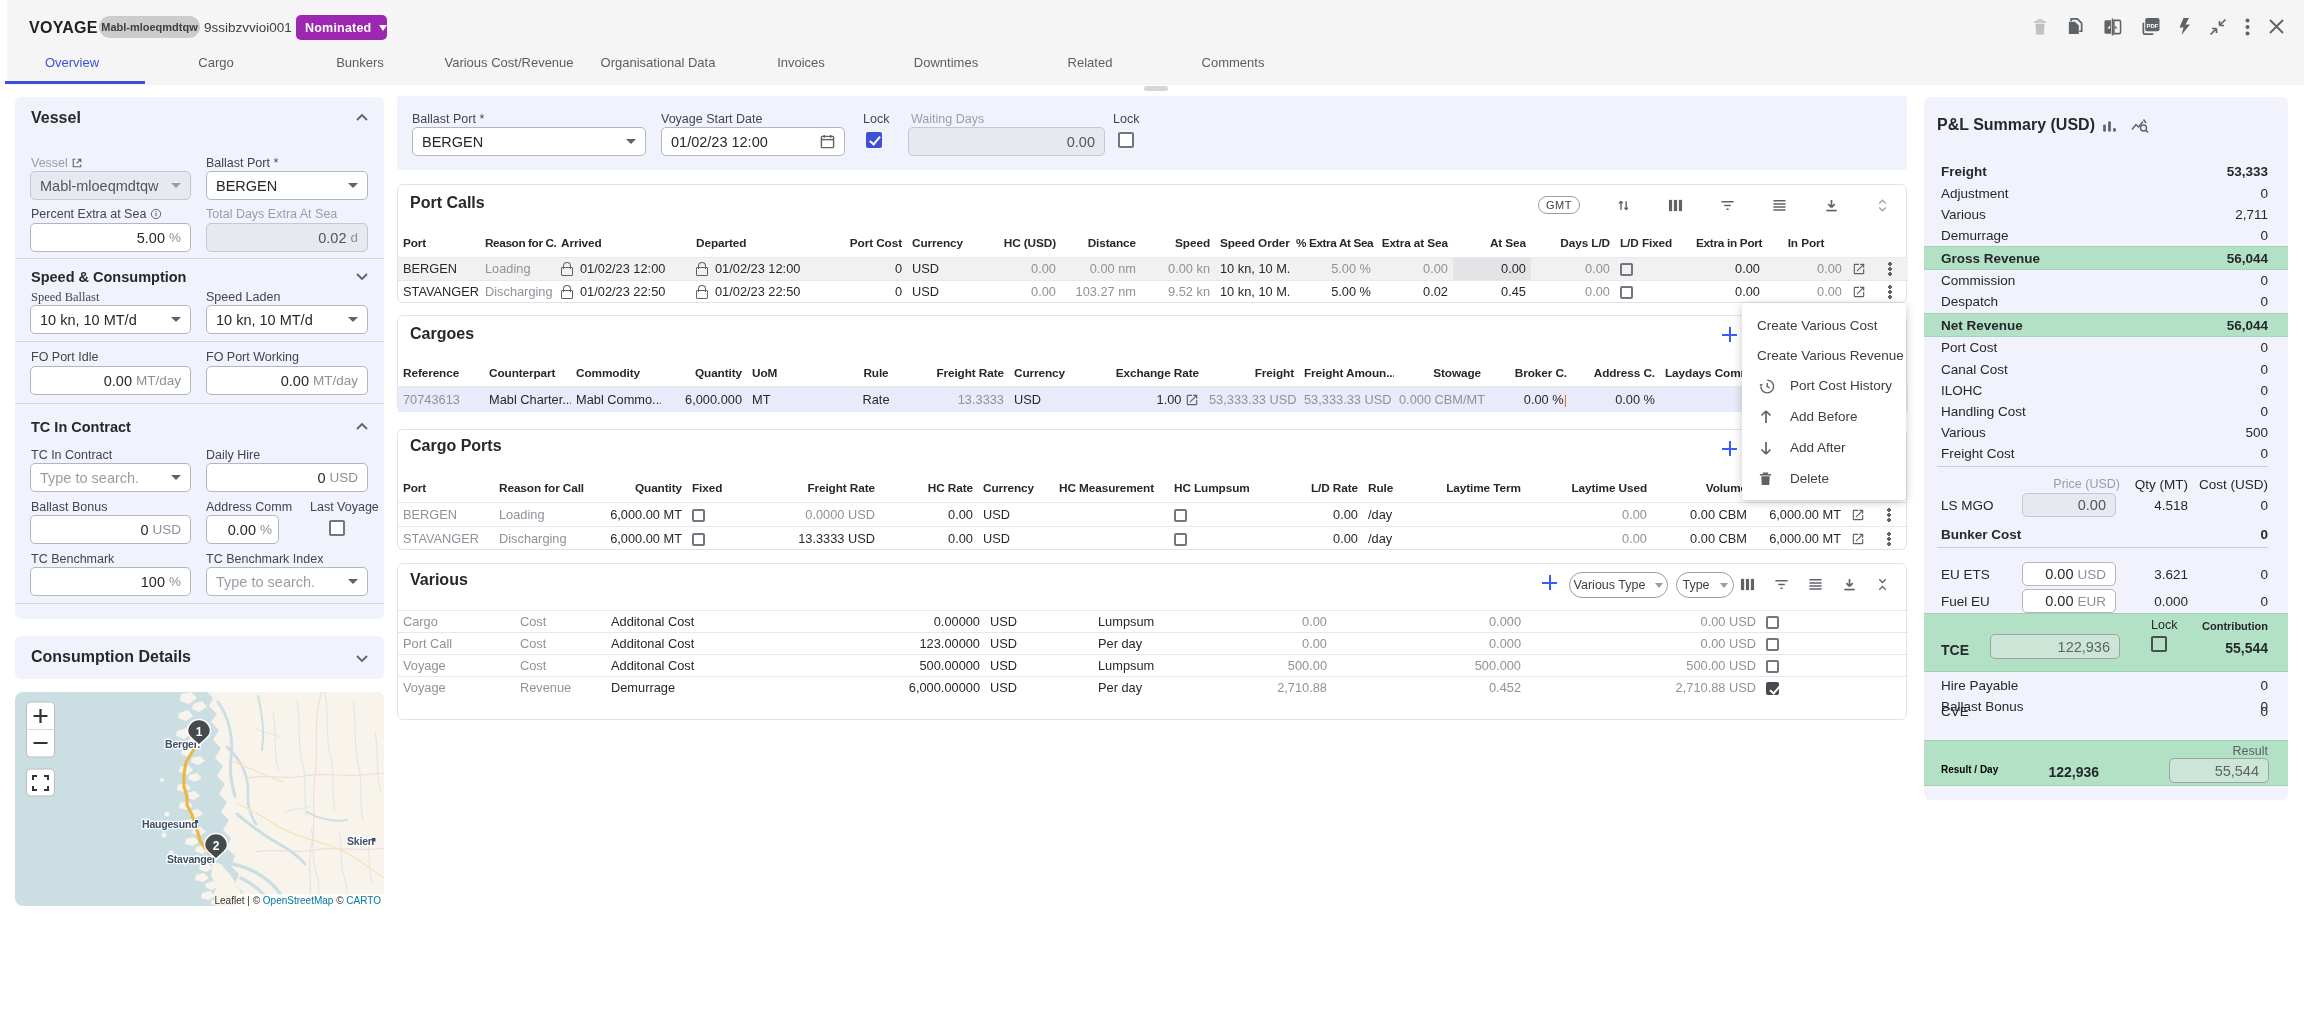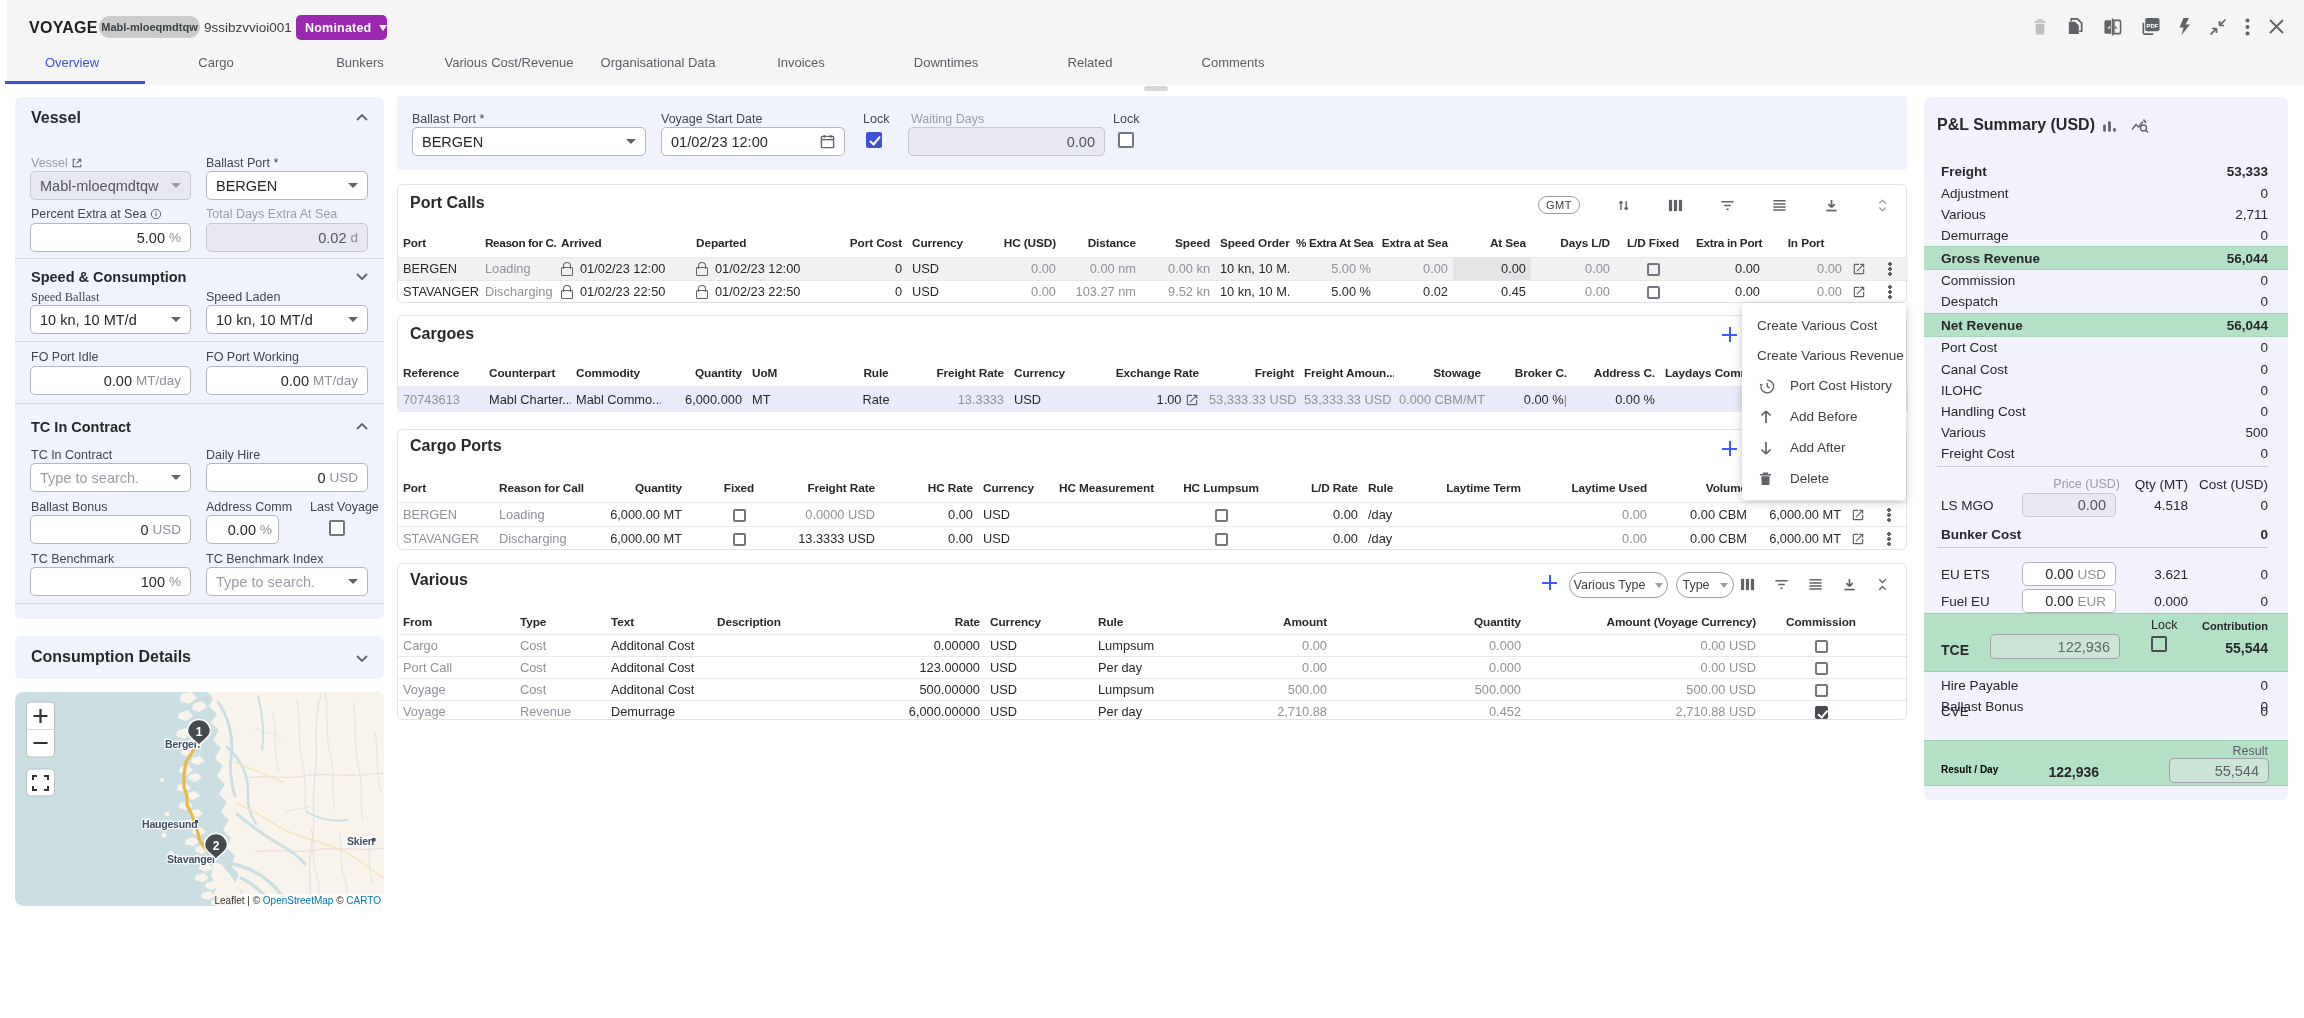--- a/index.html
+++ b/index.html
@@ -36,21 +36,21 @@
 .caret.dis { border-top-color:#9a9da5; }
 .cb { position:absolute; width:16px; height:16px; border:2px solid #73767e; border-radius:2px; background:#fff; }
 .cb.chk { background:#3d51d5; border-color:#3d51d5; }
 .cb.chk:after { content:""; position:absolute; left:4px; top:0px; width:4px; height:9px; border:solid #fff; border-width:0 2px 2px 0; transform:rotate(40deg); }
 .divl { position:absolute; left:0; width:100%; height:1px; background:#d4d6e0; }
 
 table.grid { border-collapse:collapse; table-layout:fixed; width:100%; font-size:12.8px; color:#26282b; }
 table.grid th { font-size:11.8px; font-weight:600; color:#26282b; text-align:left; padding:0 5px; white-space:nowrap; overflow:hidden; letter-spacing:-0.1px; }
 table.grid td { padding:0 5px; white-space:nowrap; overflow:hidden; }
 table.grid .r { text-align:right; }
-table.grid .c { text-align:center; }
+table.grid .c { }
 table.grid .gy { color:#8f929a; }
 tr.rgray td { background:#f1f1f2; }
 tr.rsel td { background:#e9ebfa; }
 tr.brow td { border-top:1px solid #e8e8ea; }
 .toolicons { display:flex; align-items:center; }
 .gmt { border:1px solid #9a9ca4; border-radius:10px; font-size:11px; color:#3c4043; padding:2px 7px; letter-spacing:.5px; }
 .lockico { display:inline-block; width:12px; height:13px; margin-right:7px; vertical-align:-2px; background:
   radial-gradient(circle at 50% 50%, transparent 0, transparent 100%); position:relative; }
 .lockico:before { content:""; position:absolute; left:0; top:5px; width:10px; height:7px; border:1.4px solid #5f6368; border-radius:1px; }
 .lockico:after { content:""; position:absolute; left:2.2px; top:0px; width:5.6px; height:6px; border:1.4px solid #5f6368; border-bottom:none; border-radius:4px 4px 0 0; }
@@ -663,34 +663,20 @@
           <col style="width:140px">
           <col style="width:108px">
           <col style="width:138px">
           <col style="width:101px">
           <col style="width:194px">
           <col style="width:235px">
           <col style="width:120px">
           <col style="width:27px">
         </colgroup>
       <tbody>
-          <tr style="height:24px;">
-            <th>From</th>
-            <th>Type</th>
-            <th>Text</th>
-            <th>Description</th>
-            <th class="r">Rate</th>
-            <th>Currency</th>
-            <th>Rule</th>
-            <th class="r">Amount</th>
-            <th class="r">Quantity</th>
-            <th class="r">Amount (Voyage Currency)</th>
-            <th style="text-align:center;padding:0;">Commission</th>
-            <th></th>
-          </tr>
       <tr class="brow" style="height:22px;">
             <td class="gy">Cargo</td>
             <td class="gy">Cost</td>
             <td>Additonal Cost</td>
             <td></td>
             <td class="r">0.00000</td>
             <td>USD</td>
             <td>Lumpsum</td>
             <td class="r gy">0.00</td>
             <td class="r gy">0.000</td>

